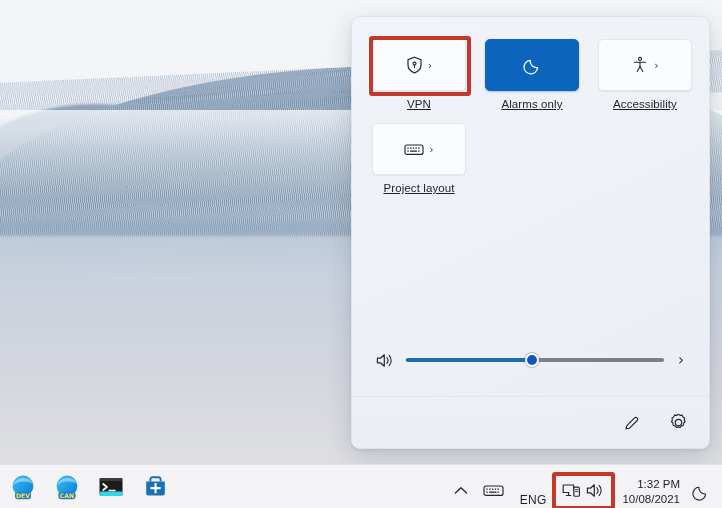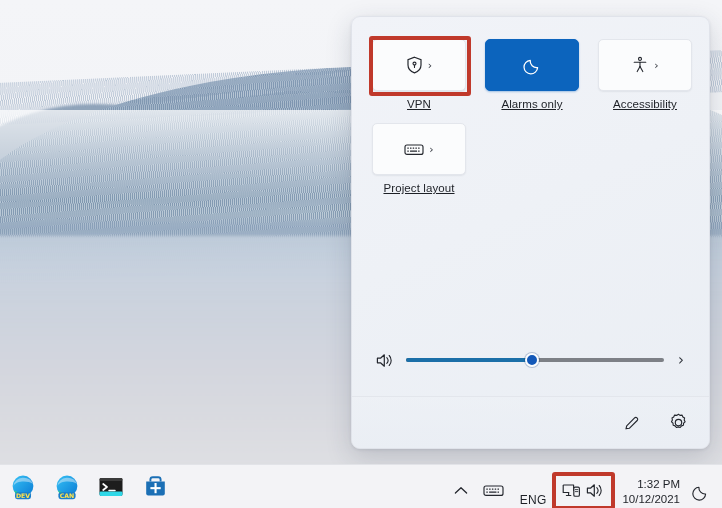--- a/index.html
+++ b/index.html
@@ -540,21 +540,21 @@
           <svg width="19" height="17" viewBox="0 0 19 17">
             <path d="M1.4 6.2 h3.1 L8.3 2.8 v11.4 L4.5 10.8 H1.4 Z" fill="none" stroke="#24272e" stroke-width="1.2" stroke-linejoin="round"></path>
             <path d="M10.8 5.6 a4.3 4.3 0 0 1 0 5.8" fill="none" stroke="#24272e" stroke-width="1.1" stroke-linecap="round"></path>
             <path d="M13.2 3.5 a7.3 7.3 0 0 1 0 10" fill="none" stroke="#24272e" stroke-width="1.1" stroke-linecap="round"></path>
           </svg>
         </div>
       </div>
 
       <div class="clock">
         <span>1:32 PM</span>
-        <span>10/12/2021</span>
+        <span>10/08/2021</span>
       </div>
 
       <div class="notif-btn">
         <svg width="18" height="18" viewBox="0 0 18 18">
           <path d="M13.6 11 A6.2 6.2 0 0 1 6.9 4.3 A6.4 6.4 0 1 0 13.6 11 Z" fill="none" stroke="#24272e" stroke-width="1.15" stroke-linejoin="round"></path>
         </svg>
       </div>
 
     </div>
   </div>

